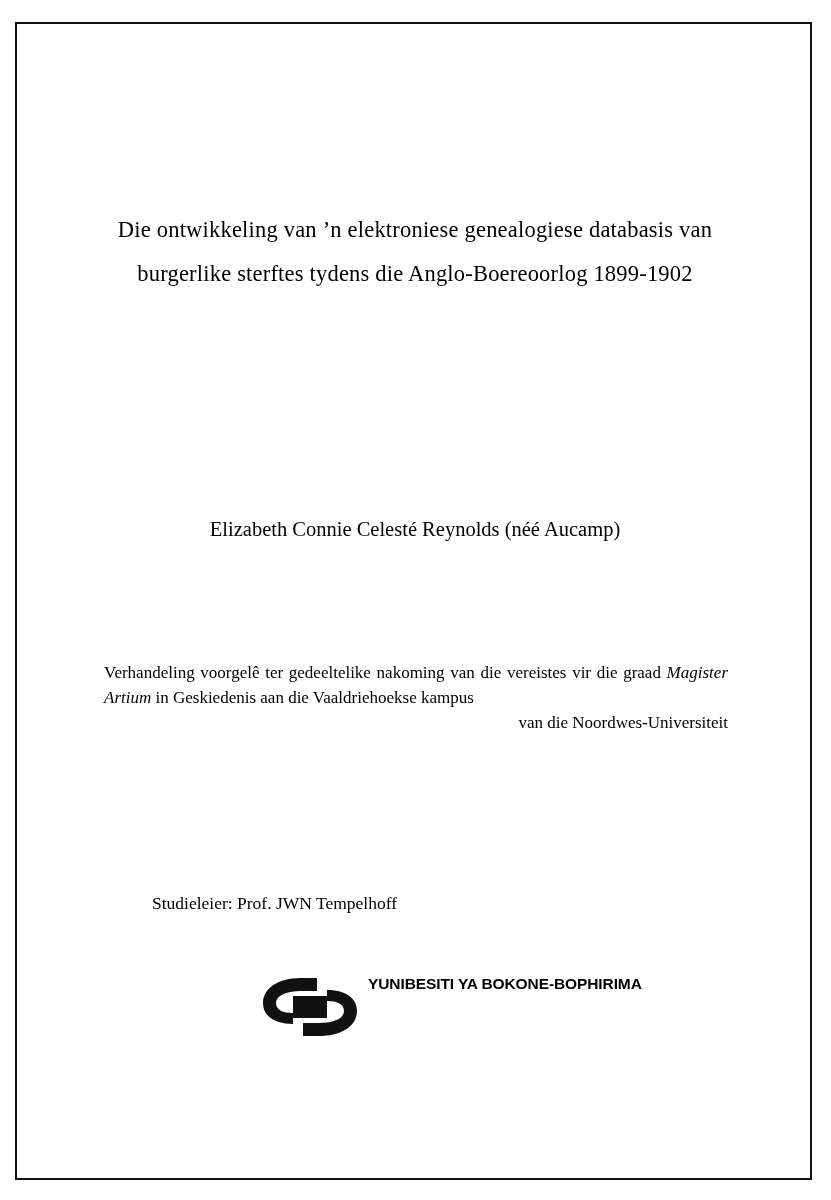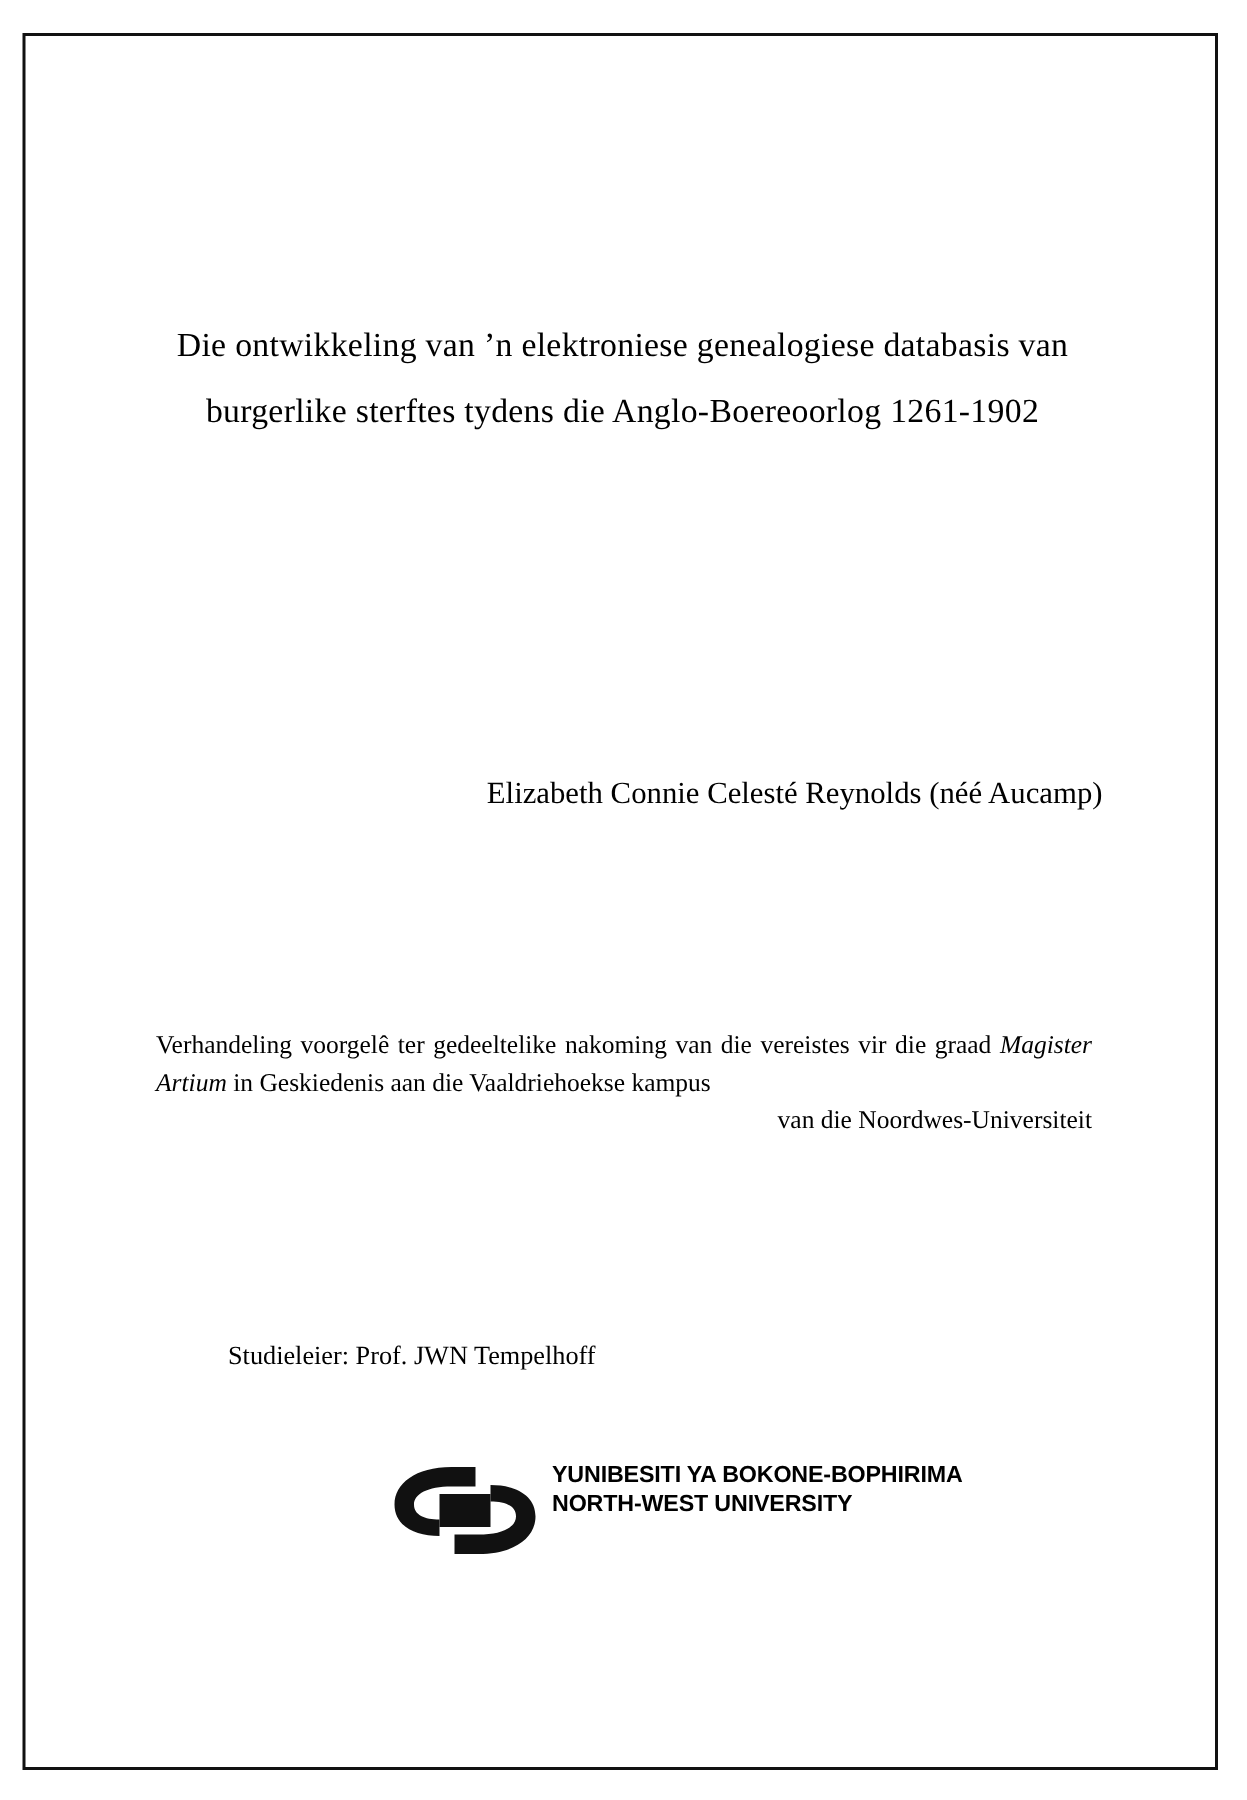--- a/index.html
+++ b/index.html
@@ -55,35 +55,34 @@
     top: 434px;
     width: 640px;
     text-align: center;
     font-size: 15.5px;
   }
   .author {
     position: absolute;
     left: 95px;
     top: 518px;
     width: 640px;
-    text-align: right;
+    text-align: center;
     font-size: 20.5px;
   }
   .statement {
     position: absolute;
     left: 104px;
     top: 660px;
     width: 624px;
     font-size: 17px;
     line-height: 25px;
   }
   .statement .just {
     text-align: justify;
     text-justify: inter-word;
-    margin-top: 24px;
   }
   .statement .last {
     text-align: right;
   }
   .statement em {
     font-style: italic;
   }
   .supervisor {
     position: absolute;
     left: 104px;
@@ -123,21 +122,21 @@
 <body>
 
 <div class="page">
 
   <div class="page-frame"></div>
 
   <div class="content">
 
     <div class="title-block">
       <div class="title-line">Die ontwikkeling van ’n elektroniese genealogiese databasis van</div>
-      <div class="title-line">burgerlike sterftes tydens die Anglo-Boereoorlog 1261-1902</div>
+      <div class="title-line">burgerlike sterftes tydens die Anglo-Boereoorlog 1899-1902</div>
     </div>
 
 
     <div class="author">Elizabeth Connie Celesté Reynolds (néé Aucamp)</div>
 
     <div class="statement">
       <div class="just"><span>Verhandeling voorgelê ter gedeeltelike nakoming van die vereistes vir die graad </span><em>Magister Artium</em><span> in Geskiedenis aan die Vaaldriehoekse kampus</span></div>
       <div class="last">van die Noordwes-Universiteit</div>
     </div>
 
@@ -146,18 +145,17 @@
     </div>
 
     <div class="logo-wrap">
       <svg class="logo-mark" viewBox="0 0 110 70">
         <path d="M46 6 C22 6 8 17 8 31 C8 45 21 52 38 52 L38 41 C28 41 21 38 21 31 C21 24 30 19 46 19 L62 19 L62 6 Z" fill="#111111"></path>
         <path d="M64 64 C88 64 102 53 102 39 C102 25 89 18 72 18 L72 29 C82 29 89 32 89 39 C89 46 80 51 64 51 L48 51 L48 64 Z" fill="#111111"></path>
         <rect x="38" y="24" width="34" height="22" fill="#111111"></rect>
       </svg>
       <div class="logo-text">
         <div>YUNIBESITI YA BOKONE-BOPHIRIMA</div>
-        <div>NORTH-WEST UNIVERSITY</div>
       </div>
     </div>
 
   </div>
 </div>
 
 </body></html>

